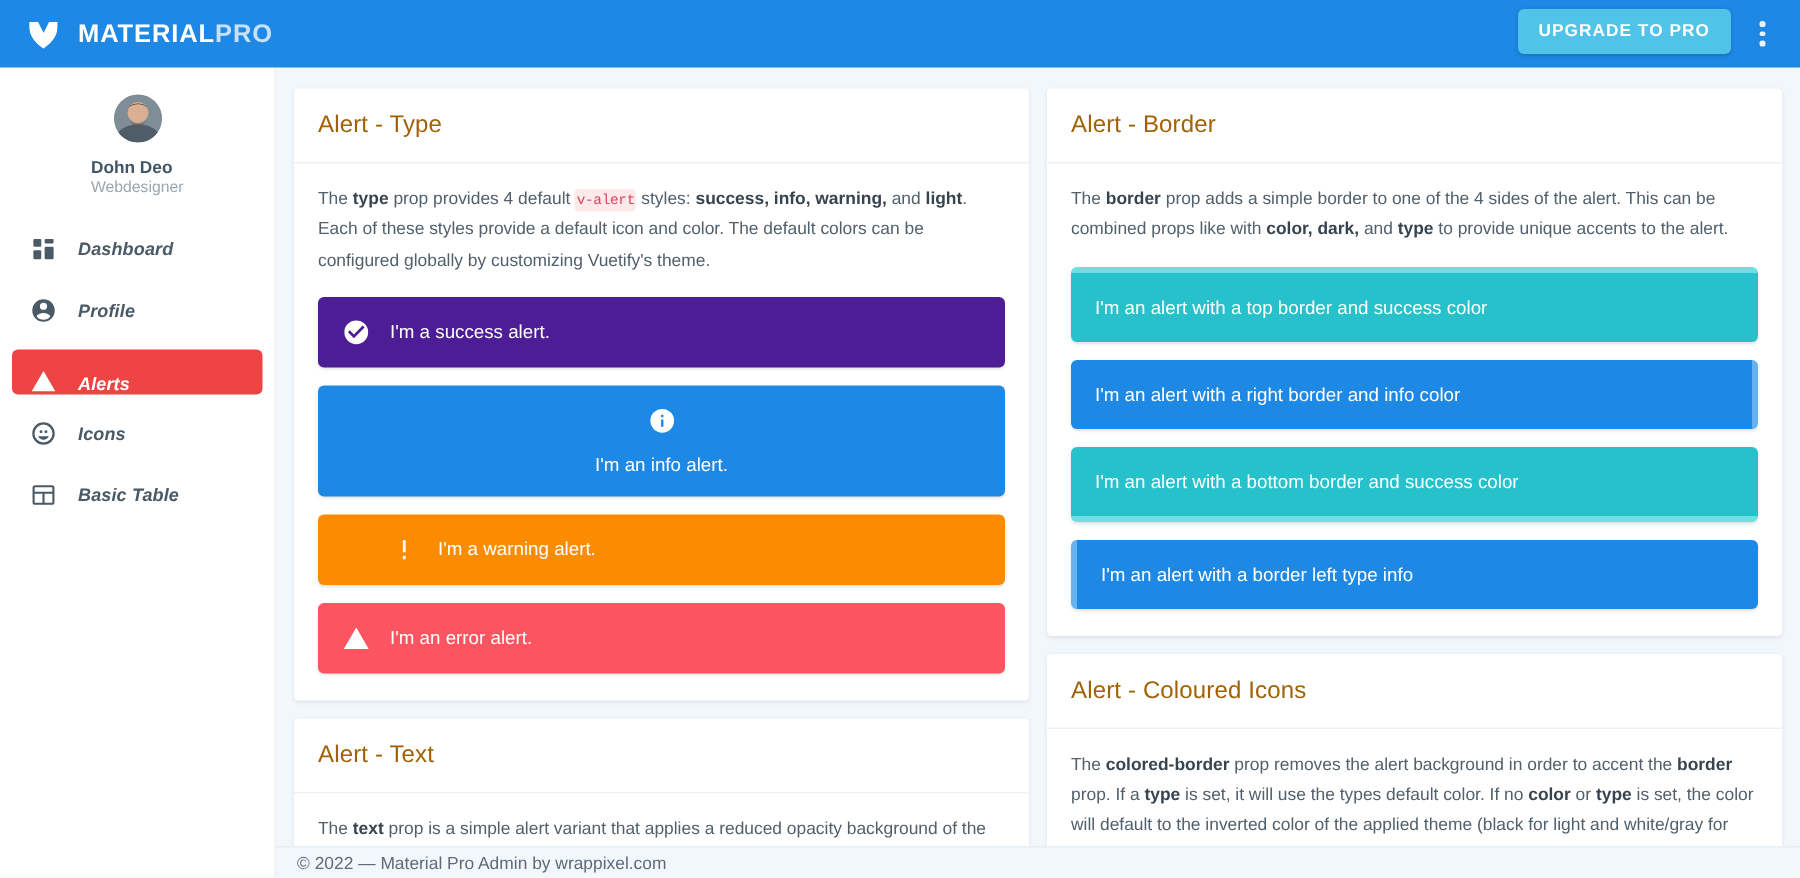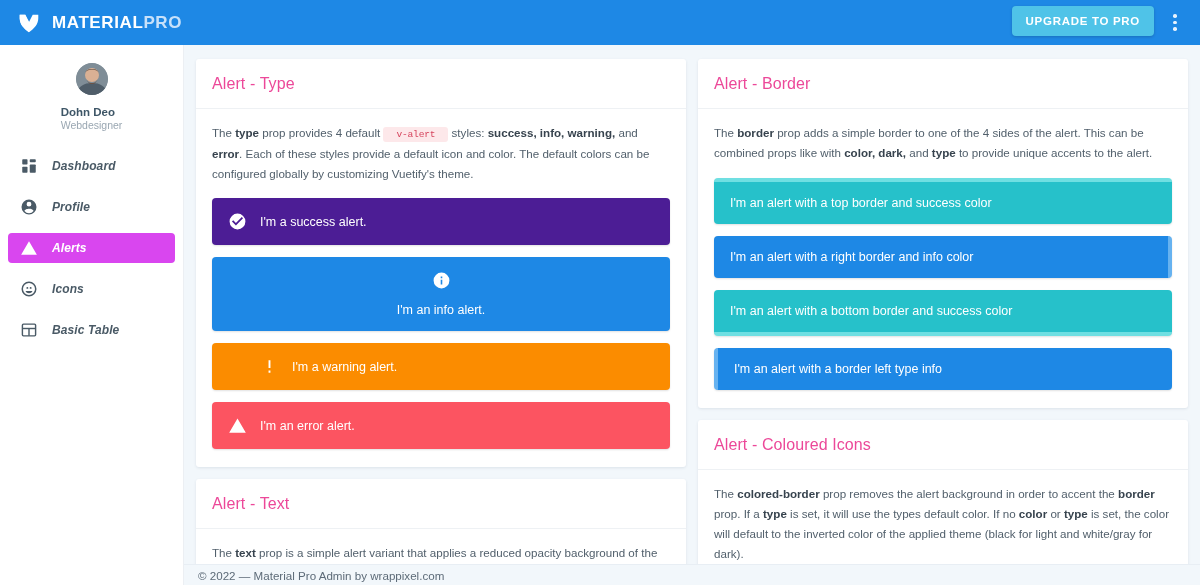--- a/index.html
+++ b/index.html
@@ -53,55 +53,55 @@
 
   .nav { padding: 4px 8px 0 8px; font-style: italic; }
   .nav-item {
     display: flex; align-items: center; gap: 14px;
     height: 30px; margin-bottom: 11px; padding: 0 12px;
     border-radius: 4px; cursor: pointer; color: #4a5a66;
     text-decoration: none;
   }
   .nav-item .label { font-size: 12px; font-weight: 600; letter-spacing: .1px; }
   .nav-item .ico { width: 18px; height: 18px; flex: 0 0 18px; display:block; }
-  .nav-item.active { background: #d946ef; color: #fff; }
+  .nav-item.active { background: #ef4444; color: #fff; align-items: flex-end; }
   .nav-item.active .label { color: #fff; }
 
   
   .content {
     position: absolute; left: 184px; top: 45px; width: 1016px; height: 540px;
     padding: 14px 12px 0 12px; overflow: hidden;
   }
   .grid { display: flex; gap: 12px; align-items: flex-start; }
   .col { flex: 1 1 0; min-width: 0; display: flex; flex-direction: column; gap: 12px; }
 
   .card { background: #fff; border-radius: 3px; box-shadow: 0 1px 3px rgba(30,50,80,.10); overflow: hidden; }
   .card-head { padding: 16px 16px 15px 16px; border-bottom: 1px solid #eef1f4; }
-  .card-title { font-size: 16px; color: #ec4899; font-weight: 400; letter-spacing: .1px; }
+  .card-title { font-size: 16px; color: #a16207; font-weight: 400; letter-spacing: .1px; }
   .card-body { padding: 14px 16px 18px 16px; }
 
   .desc { font-size: 11.6px; line-height: 1.75; color: #52606c; margin-bottom: 14px; }
   .desc b { font-weight: 700; color: #37434e; }
   .code {
     font-family: "Liberation Mono", monospace; font-size: 9.6px;
     background: #fde8ea; color: #d6455e; border-radius: 3px;
-    padding: 2px 13px; letter-spacing: -.2px;
+    padding: 2px 1px; letter-spacing: -.2px;
   }
 
   
   .alert {
     display: flex; align-items: center; gap: 13px;
     padding: 14px 16px; border-radius: 4px; color: #fff;
     font-size: 12.5px; font-weight: 500; margin-bottom: 12px;
     box-shadow: 0 1px 2px rgba(0,0,0,.12);
   }
   .alert:last-child { margin-bottom: 0; }
   .alert .ai { width: 19px; height: 19px; flex: 0 0 19px; display: block; }
 
-  .alert-plain { font-size: 12.5px; }
+  .alert-plain { padding: 16px; font-size: 12.5px; }
 
   .footer {
     position: absolute; left: 184px; bottom: 0; width: 1016px; height: 21px;
     background: #f2f7fb; display: flex; align-items: center;
     padding-left: 14px; font-size: 11.6px; color: #5d6b78;
     border-top: 1px solid #e8eef4; z-index: 12;
   }
 </style>
 </head>
 <body>
@@ -206,21 +206,21 @@
   <div class="content">
     <div class="grid">
 
       <div class="col">
 
         <div class="card">
           <div class="card-head">
             <div class="card-title">Alert - Type</div>
           </div>
           <div class="card-body">
-            <p class="desc">The <b>type</b> prop provides 4 default <span class="code">v-alert</span> styles: <b>success, info, warning,</b> and <b>error</b>. Each of these styles provide a default icon and color. The default colors can be configured globally by customizing Vuetify's theme.</p>
+            <p class="desc">The <b>type</b> prop provides 4 default <span class="code">v-alert</span> styles: <b>success, info, warning,</b> and <b>light</b>. Each of these styles provide a default icon and color. The default colors can be configured globally by customizing Vuetify's theme.</p>
             <div>
               <div class="alert" style="background: #4c1d95;">
                 <span class="ai">
                   <svg viewBox="0 0 24 24" width="19" height="19">
                       <path fill="#fff" d="M12 2a10 10 0 100 20 10 10 0 000-20zm-2 15l-5-5 1.6-1.6L10 13.8l7.4-7.4L19 8l-9 9z"></path>
                     </svg>
                 </span>
                 <span>I'm a success alert.</span>
               </div>
               <div class="alert" style="background: rgb(30, 136, 229); flex-direction: column;">

